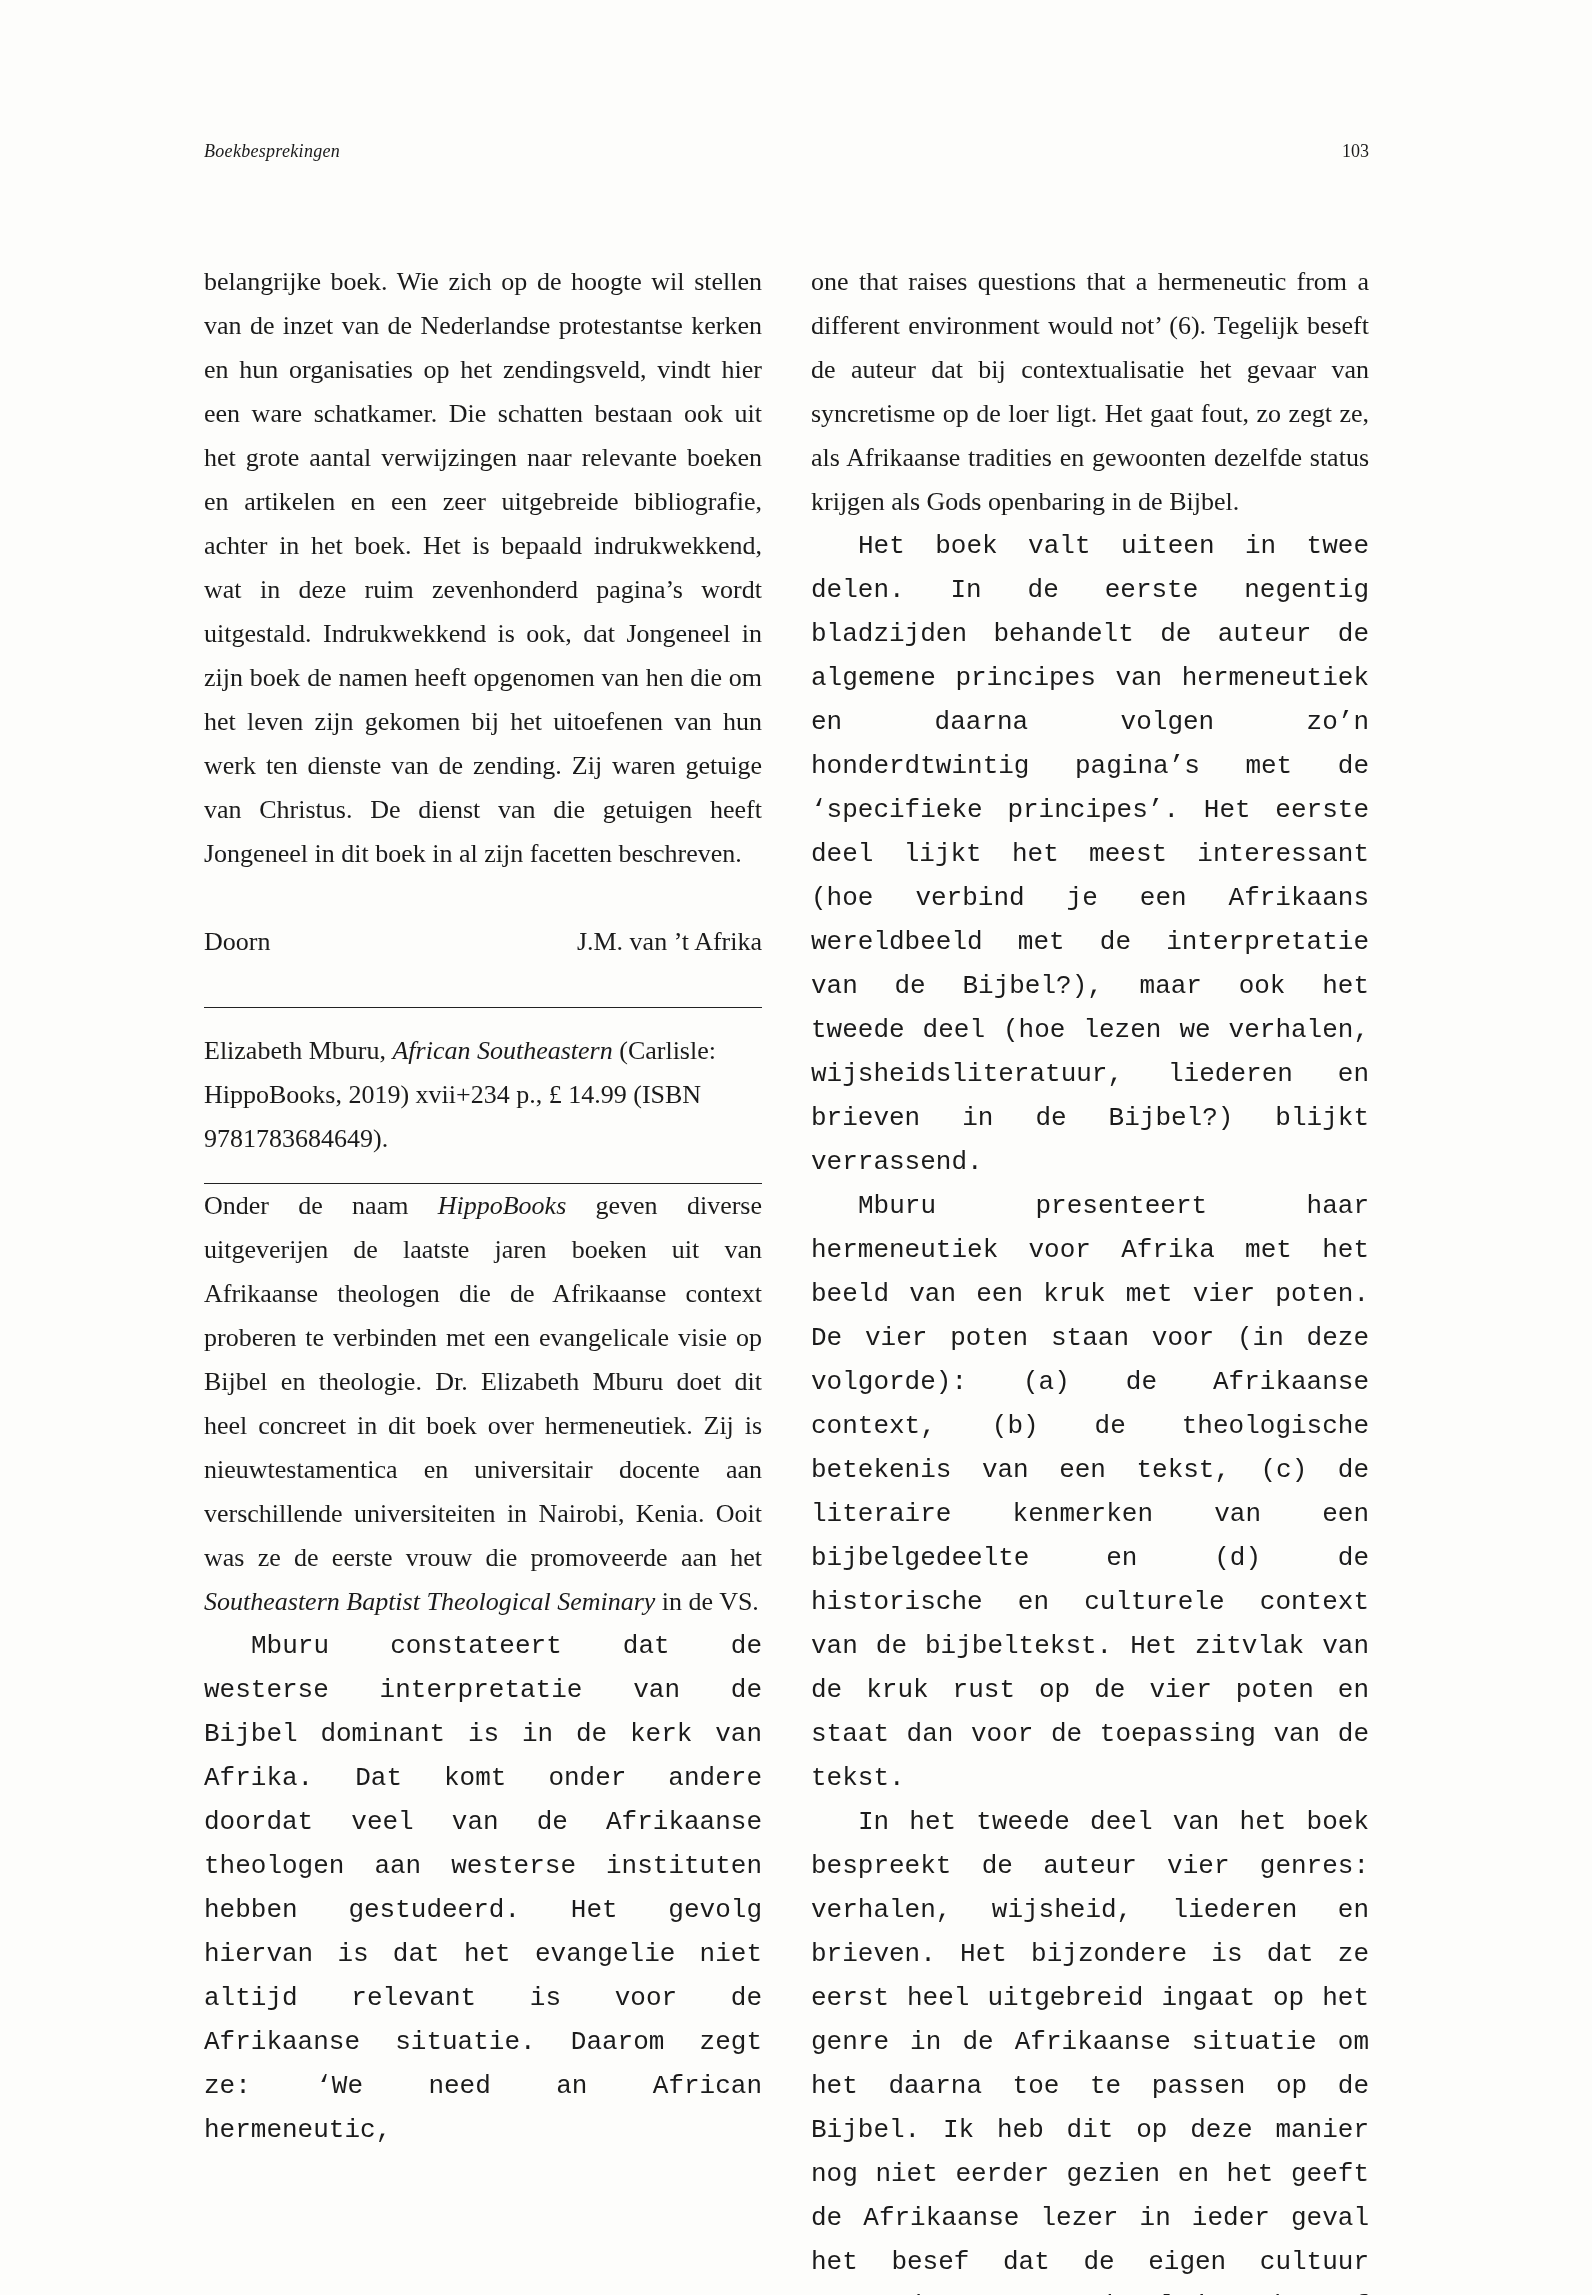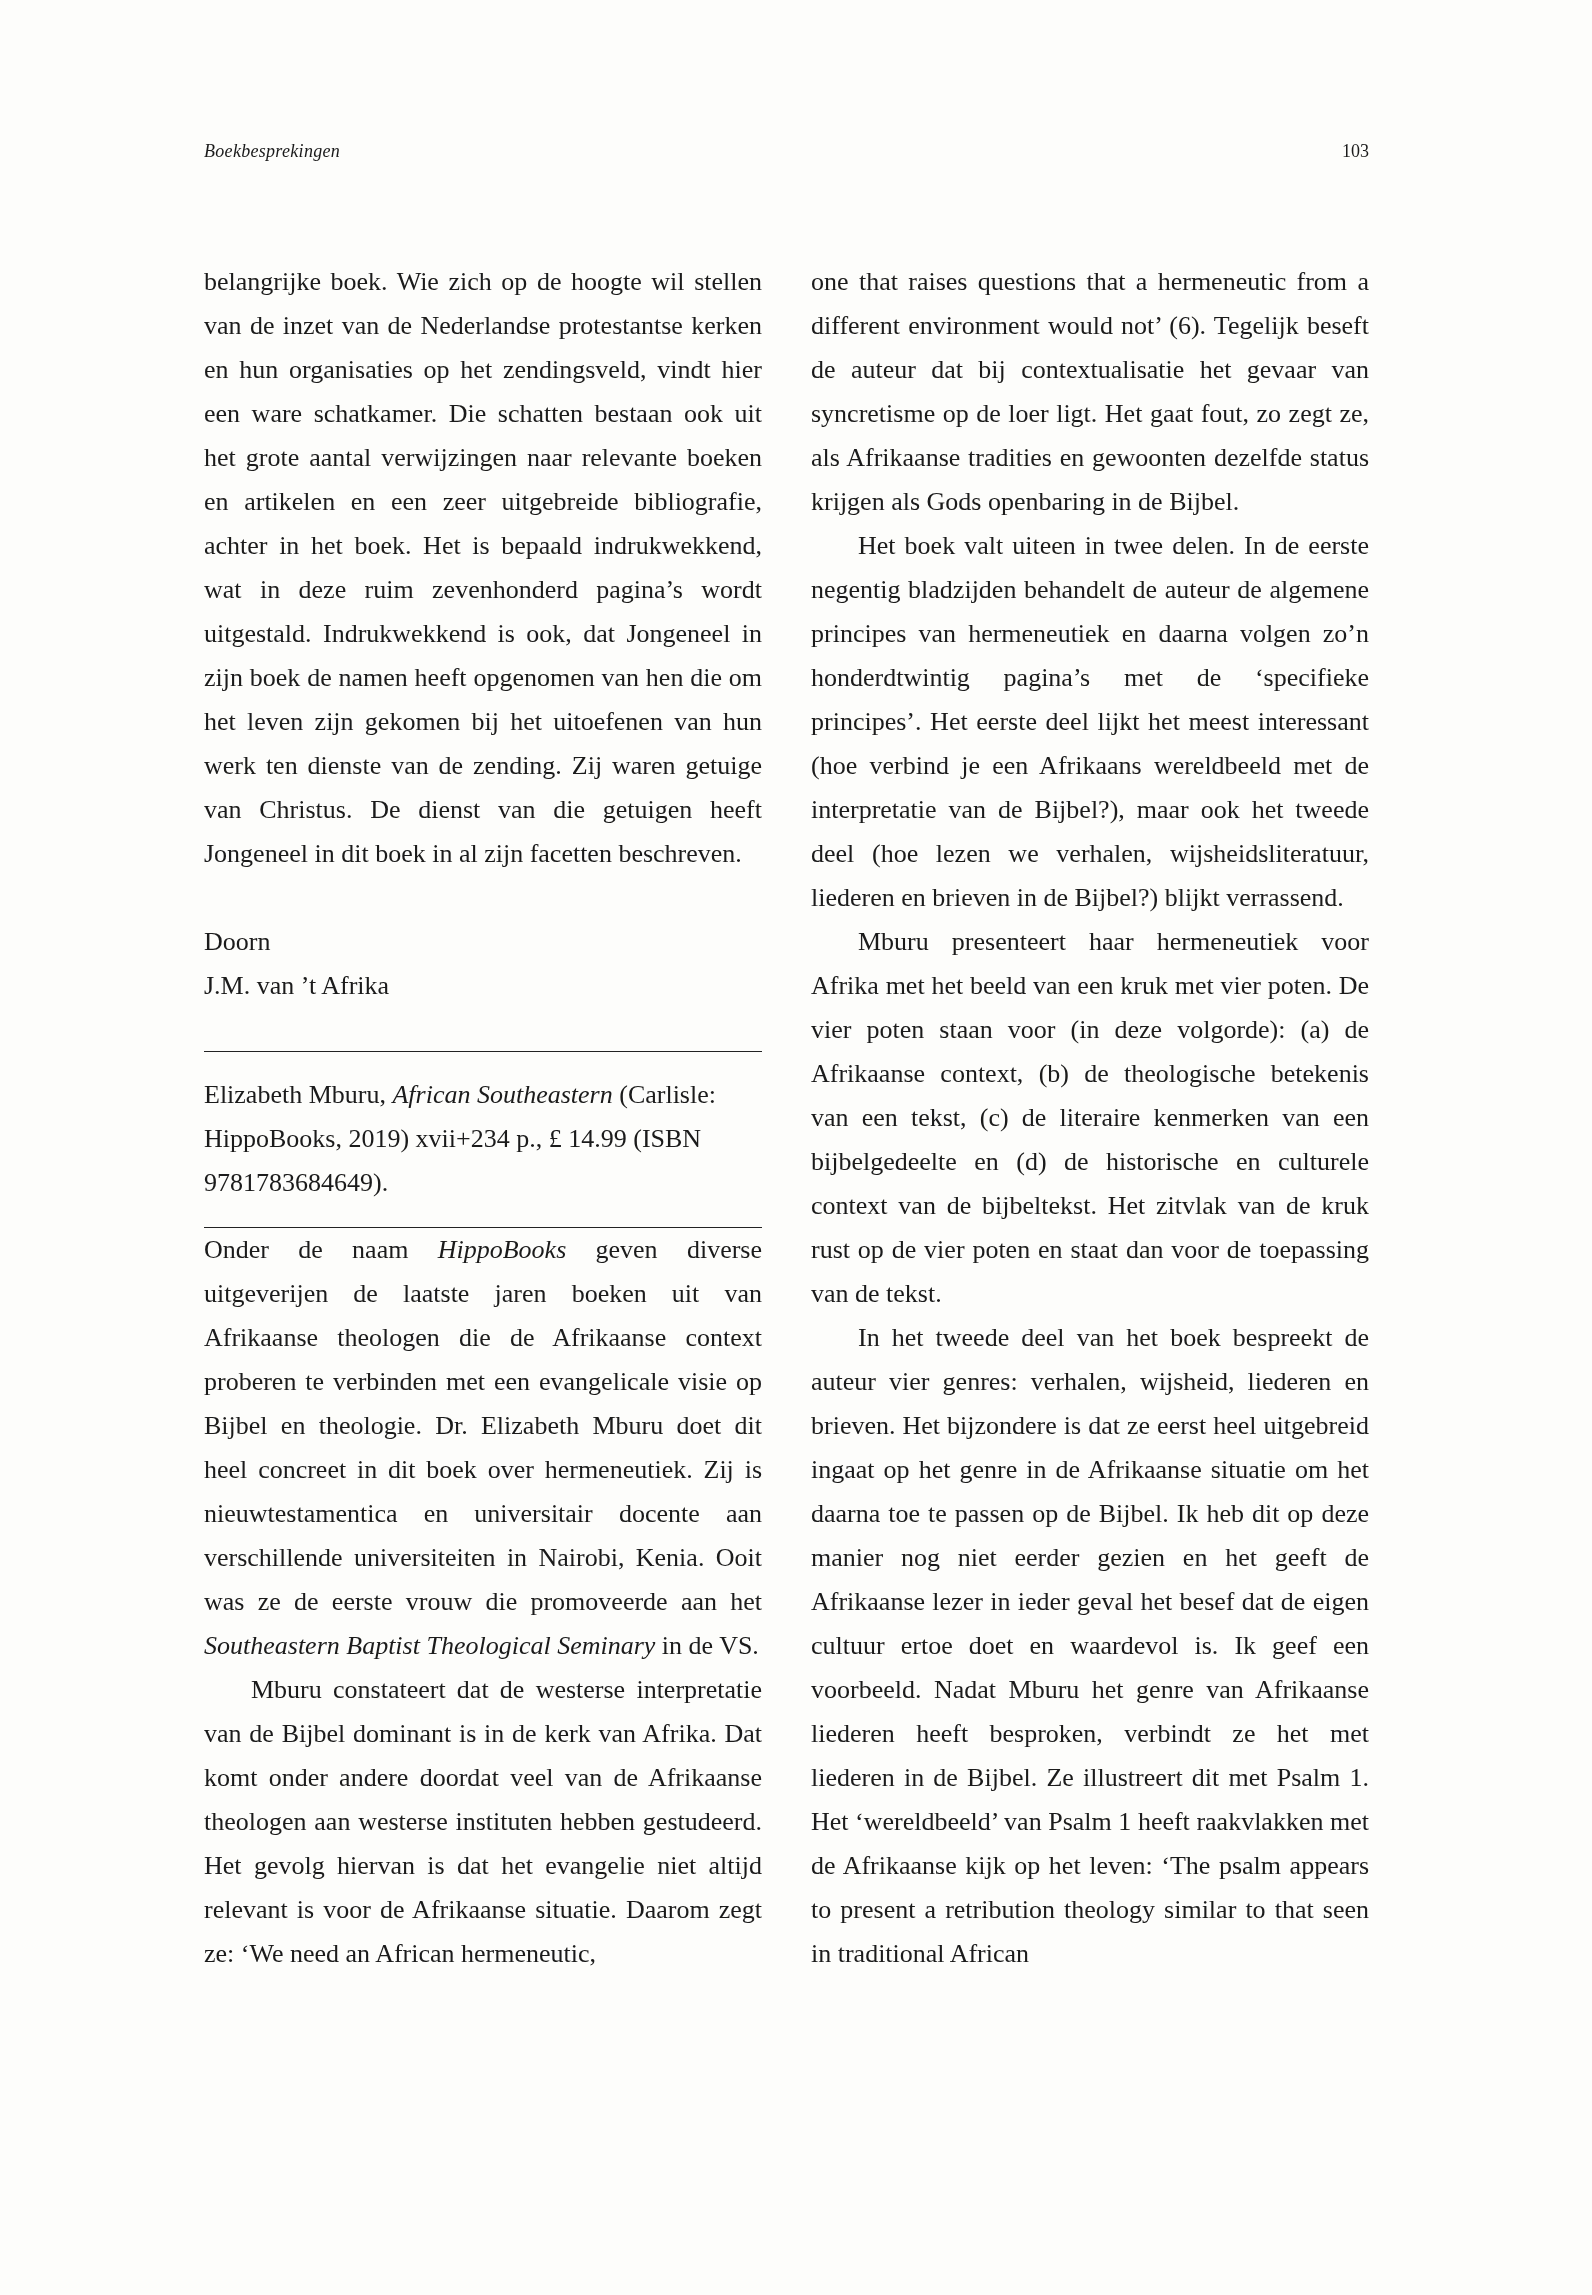--- a/index.html
+++ b/index.html
@@ -39,26 +39,26 @@
     width: 558px;
     font-size: 26px;
     line-height: 44px;
   }
   .column p {
     margin: 0;
     text-align: justify;
   }
   .indent {
     text-indent: 47px;
+    font-family: Liberation Mono, monospace;
   }
   .signature-row {
     display: flex;
     justify-content: space-between;
     margin-top: 44px;
-    flex-direction: column;
   }
   .rule {
     border: none;
     border-top: 1.7px solid #232323;
     margin: 0;
     width: 100%;
   }
   .rule-1 { margin-top: 43px; }
   .rule-2 { margin-top: 22.4px; }
   .citation {

